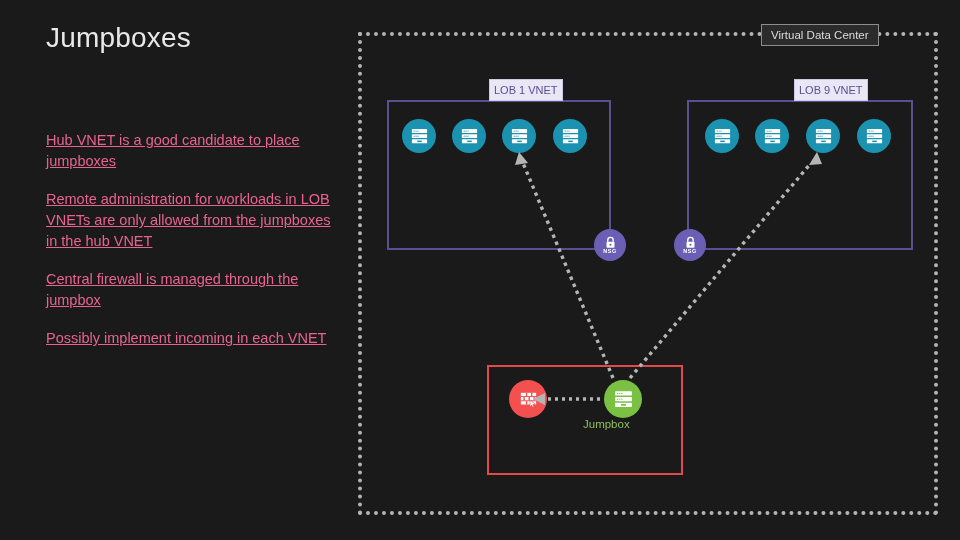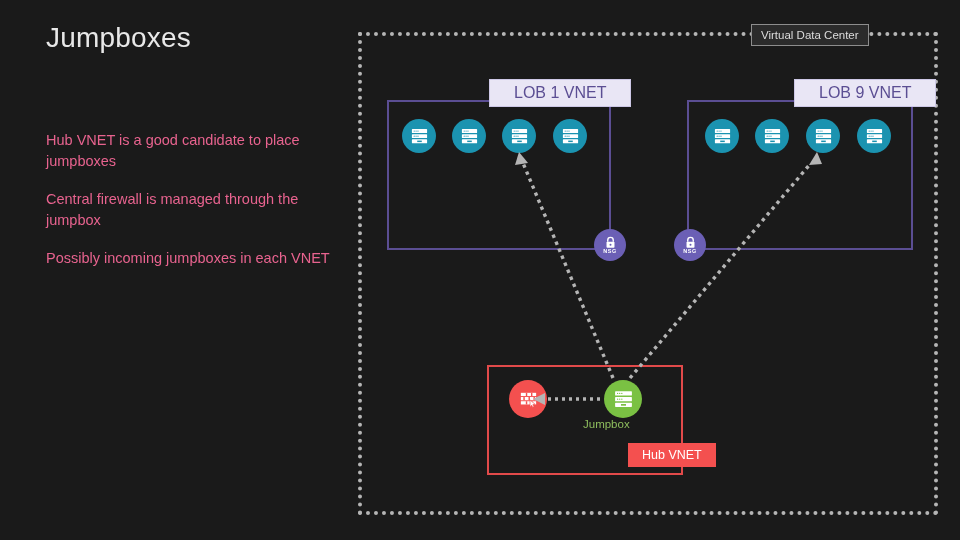--- a/index.html
+++ b/index.html
@@ -16,51 +16,52 @@
   #left-panel{position:absolute;left:0;top:0;width:345px;height:540px;}
   #page-title{
     position:absolute;left:46px;top:22px;
     font-size:28px;color:#e8e8e8;letter-spacing:0.2px;
     white-space:nowrap;
   }
   #bullet-list{position:absolute;left:46px;top:130px;width:285px;}
   .bullet{
     font-size:14.5px;line-height:1.45;color:#e8638f;
     margin-bottom:17px;
+    text-decoration:underline;
   }
 
   
   #diagram{position:absolute;left:345px;top:0;width:615px;height:540px;}
 
   
   #vdc-frame{
     position:absolute;left:13px;top:32px;width:580px;height:483px;
     border:4px dotted #b5b5b5;
     box-sizing:border-box;
   }
   #vdc-label{
-    position:absolute;left:406px;top:24px;
+    position:absolute;left:416px;top:24px;
     background:#2b2b2b;border:1px solid #8d8d8d;
     color:#dcdcdc;font-size:11.5px;
     padding:4px 9px;white-space:nowrap;
   }
 
   
   .lob-box{
     position:absolute;
     border:2.5px solid #5b4e93;
     box-sizing:border-box;
     background:transparent;
   }
   #lob1-box{left:42px;top:100px;width:224px;height:150px;}
   #lob2-box{left:342px;top:100px;width:226px;height:150px;}
   .lob-label{
     position:absolute;
     background:#e9e6f5;color:#5b4e93;
-    font-size:16px;padding:4px 24px;
+    font-size:11px;padding:4px 4px;
     white-space:nowrap;border:1px solid #cdc8e6;
   }
   #lob1-label{left:144px;top:79px;}
   #lob2-label{left:449px;top:79px;}
 
   
   #hub-box{
     position:absolute;left:142px;top:365px;width:196px;height:110px;
     border:2.5px solid #e24a4a;box-sizing:border-box;
   }
@@ -95,22 +96,23 @@
 </style>
 </head>
 <body>
 
 <div id="slide">
 
   <div id="left-panel">
     <div id="page-title">Jumpboxes</div>
     <div id="bullet-list">
       <div class="bullet">Hub VNET is a good candidate to place jumpboxes</div>
+      <div class="bullet">Remote administration for workloads in LOB VNETs are only allowed from the jumpboxes in the hub VNET</div>
       <div class="bullet">Central firewall is managed through the jumpbox</div>
-      <div class="bullet">Possibly incoming jumpboxes in each VNET</div>
+      <div class="bullet">Possibly implement incoming in each VNET</div>
     </div>
   </div>
 
   <div id="diagram">
 
     <div id="vdc-frame"></div>
     <div id="vdc-label">Virtual Data Center</div>
 
     <div id="lob1-box" class="lob-box"></div>
     <div id="lob1-label" class="lob-label">LOB 1 VNET</div>
@@ -244,21 +246,20 @@
     <div class="node nsg" style="left:329px;top:229px;">
       <svg class="glyph" width="13" height="13" viewBox="0 0 16 16">
         <path d="M4.6 7.2 V5.1 a3.4 3.4 0 0 1 6.8 0 V7.2" fill="none" stroke="#ffffff" stroke-width="1.7"></path>
         <rect x="3.1" y="7.0" width="9.8" height="7.6" rx="1" fill="#ffffff"></rect>
         <circle cx="8" cy="10.8" r="1.25" fill="#6b5fb5"></circle>
       </svg>
       <span class="nsg-text">NSG</span>
     </div>
 
     <div id="hub-box"></div>
-    <div id="hub-label">Hub VNET</div>
 
     <div class="node firewall" style="left:164px;top:380px;">
       <svg class="glyph" width="21" height="21" viewBox="0 0 22 22">
         <rect x="3" y="4" width="16" height="3.4" fill="#ffffff"></rect>
         <rect x="3" y="8.4" width="16" height="3.4" fill="#ffffff"></rect>
         <rect x="3" y="12.8" width="16" height="3.4" fill="#ffffff"></rect>
         <rect x="8.2" y="4" width="1.5" height="3.4" fill="#f4504f"></rect>
         <rect x="13.6" y="4" width="1.5" height="3.4" fill="#f4504f"></rect>
         <rect x="5.6" y="8.4" width="1.5" height="3.4" fill="#f4504f"></rect>
         <rect x="11" y="8.4" width="1.5" height="3.4" fill="#f4504f"></rect>

